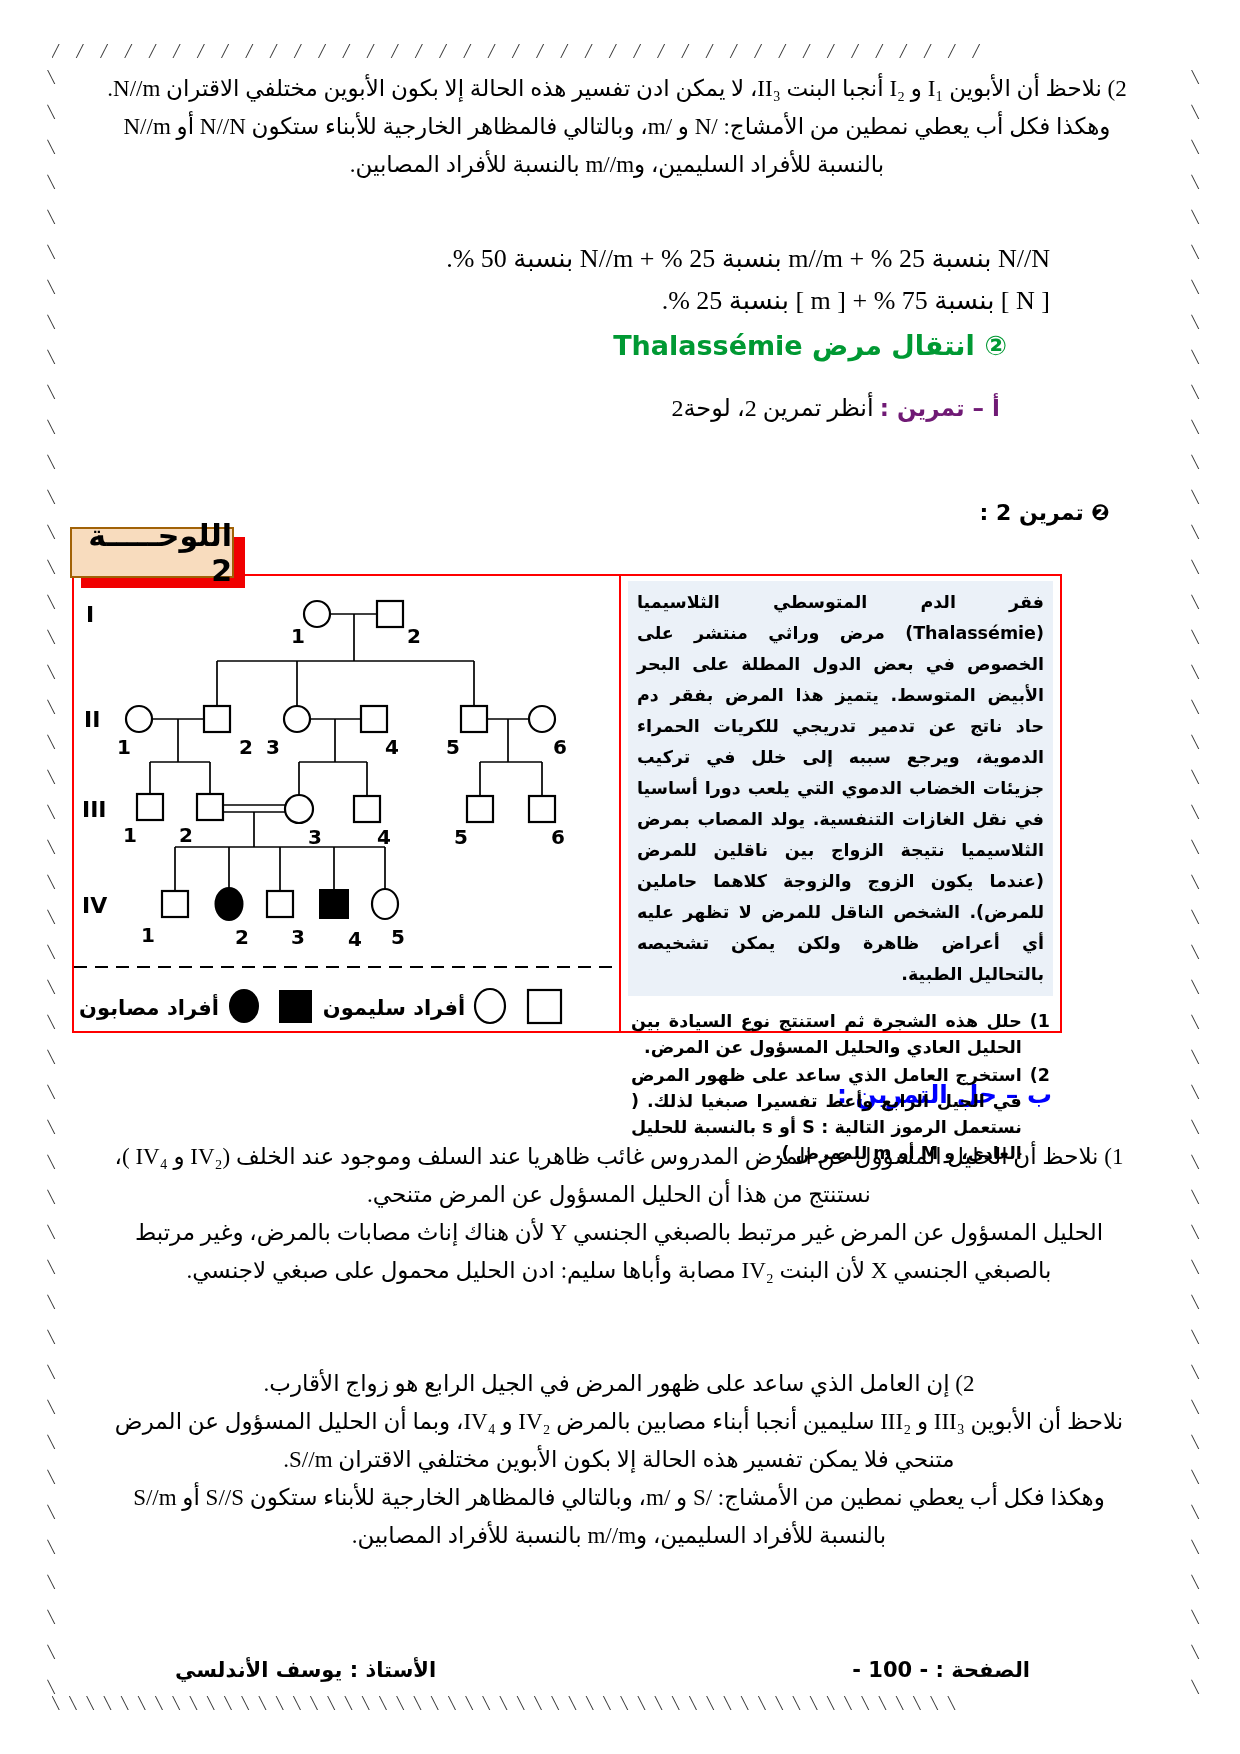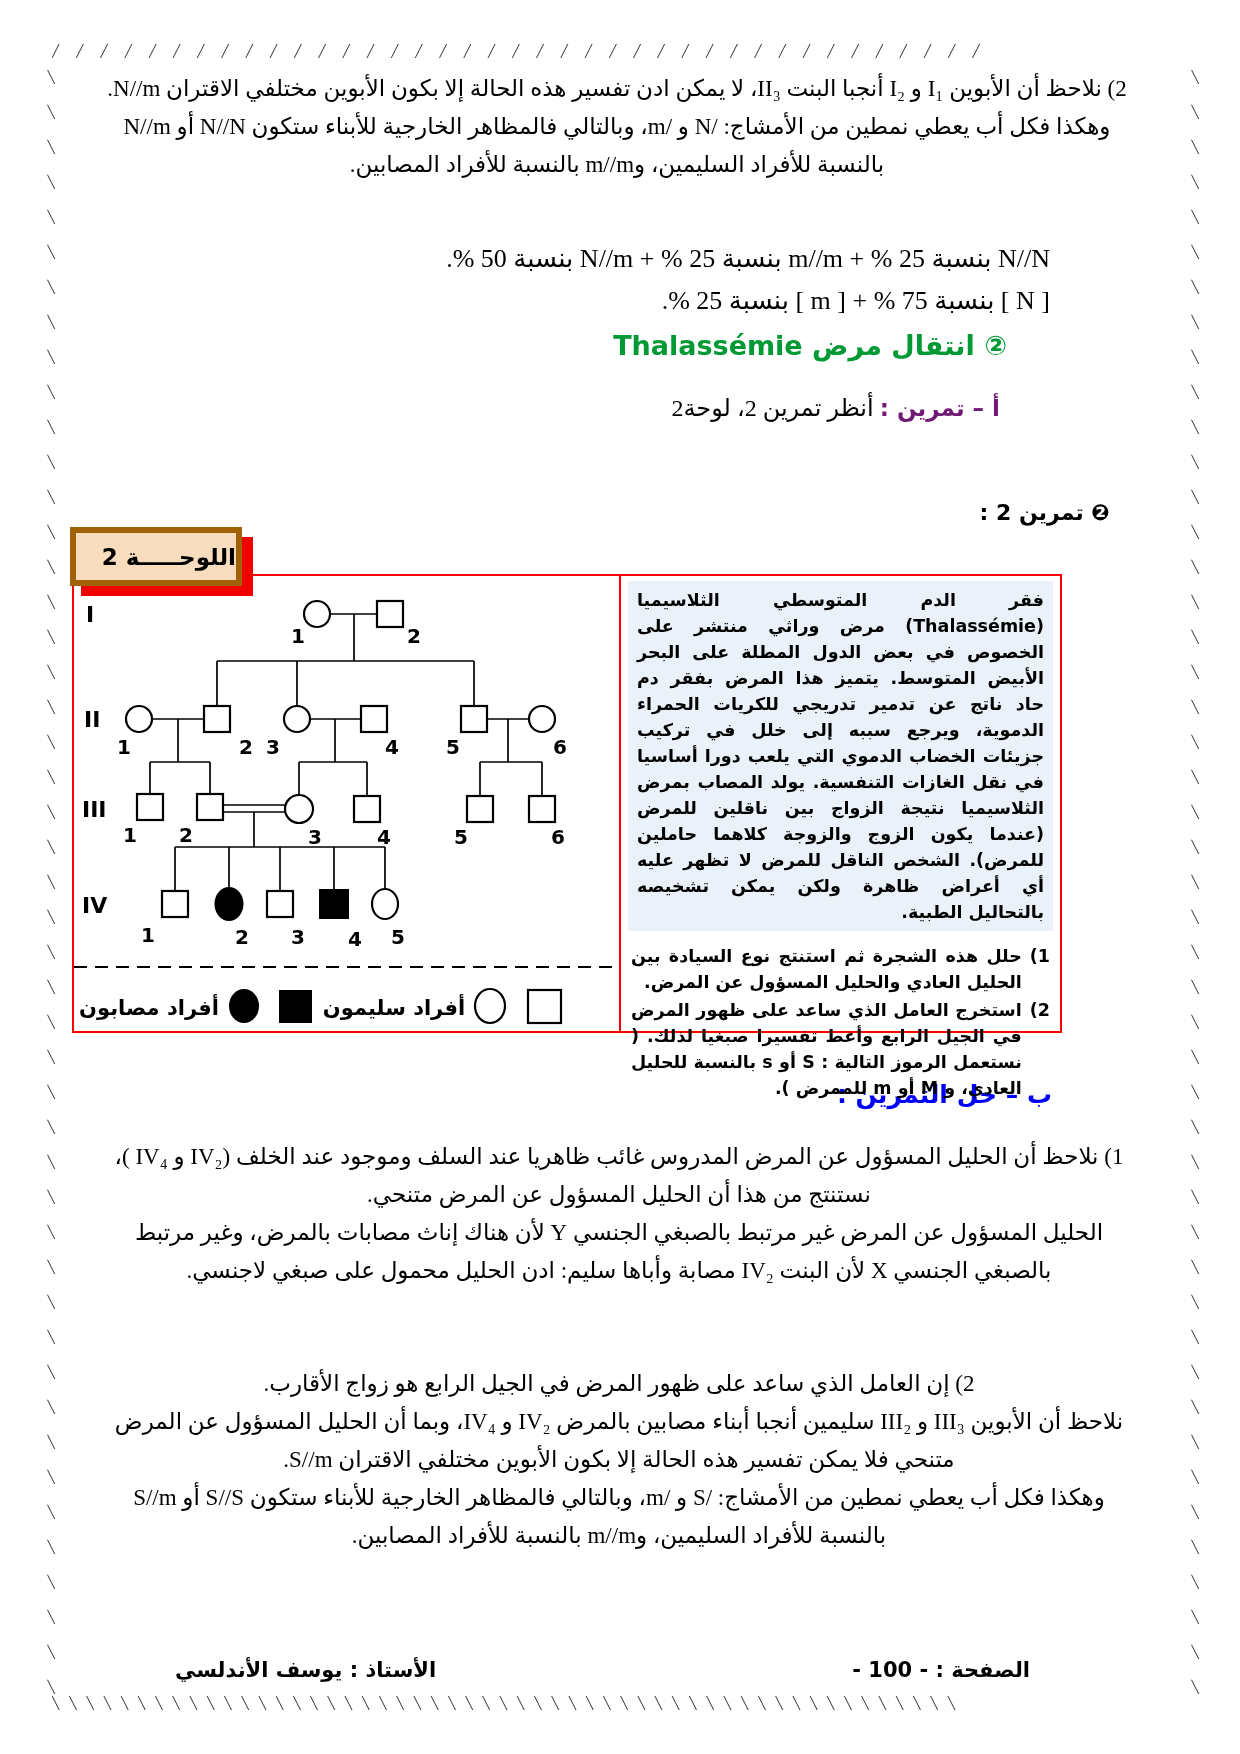--- a/index.html
+++ b/index.html
@@ -25,29 +25,29 @@
           font-size:26px;line-height:42px;}
   .heading-green{right:233px;top:330px;direction:rtl;font-weight:bold;font-size:27px;}
   .heading-green .num{font-weight:bold;}
   .heading-green .fr{font-family:"DejaVu Sans","Liberation Sans",sans-serif;text-align:center;}
   .sub-a{right:240px;top:394px;direction:rtl;font-size:24px;
          font-family:"Liberation Serif","DejaVu Sans",serif;}
   .sub-a .lbl{color:#701a75;font-weight:bold;font-family:"DejaVu Sans",sans-serif;font-size:23px;}
   .ex-head{right:130px;top:500px;direction:rtl;font-weight:bold;font-size:22px;}
   
   .plate{left:70px;top:527px;width:160px;height:47px;background:#f8dcbe;
-         border:6px solid #a16207;box-shadow:11px 10px 0 #f00000;z-index:3;
+         border:2px solid #a16207;box-shadow:11px 10px 0 #f00000;z-index:3;
          display:flex;align-items:center;
-         font-weight:bold;font-size:23px;direction:rtl;}
+         font-weight:bold;font-size:30px;direction:rtl;}
   
   .redbox{left:72px;top:574px;width:986px;height:455px;border:2px solid #ff0000;z-index:2;background:#fff;}
   .divider{position:absolute;left:545px;top:0;width:2px;height:100%;background:#ff0000;}
   .panel{position:absolute;left:549px;top:0;width:435px;height:455px;direction:rtl;}
   .panel-desc{margin:5px 5px 0 5px;background:#ebf1f8;padding:6px 9px;
-              font-weight:bold;font-size:17.5px;line-height:26px;text-align:justify;}
+              font-weight:bold;font-size:17.5px;line-height:31px;text-align:justify;}
   .panel-questions{padding:12px 8px 0 8px;font-weight:bold;font-size:17.5px;line-height:26px;}
   .q{display:flex;gap:8px;margin-bottom:2px;}
   .qnum{flex:0 0 auto;}
   .qtext{text-align:justify;}
   
   .sol-head{right:188px;top:1080px;direction:rtl;color:#0000ff;font-weight:bold;font-size:25px;}
   .solution{left:105px;width:1028px;}
   .sol1{top:1138px;}
   .sol2{top:1365px;}
   

